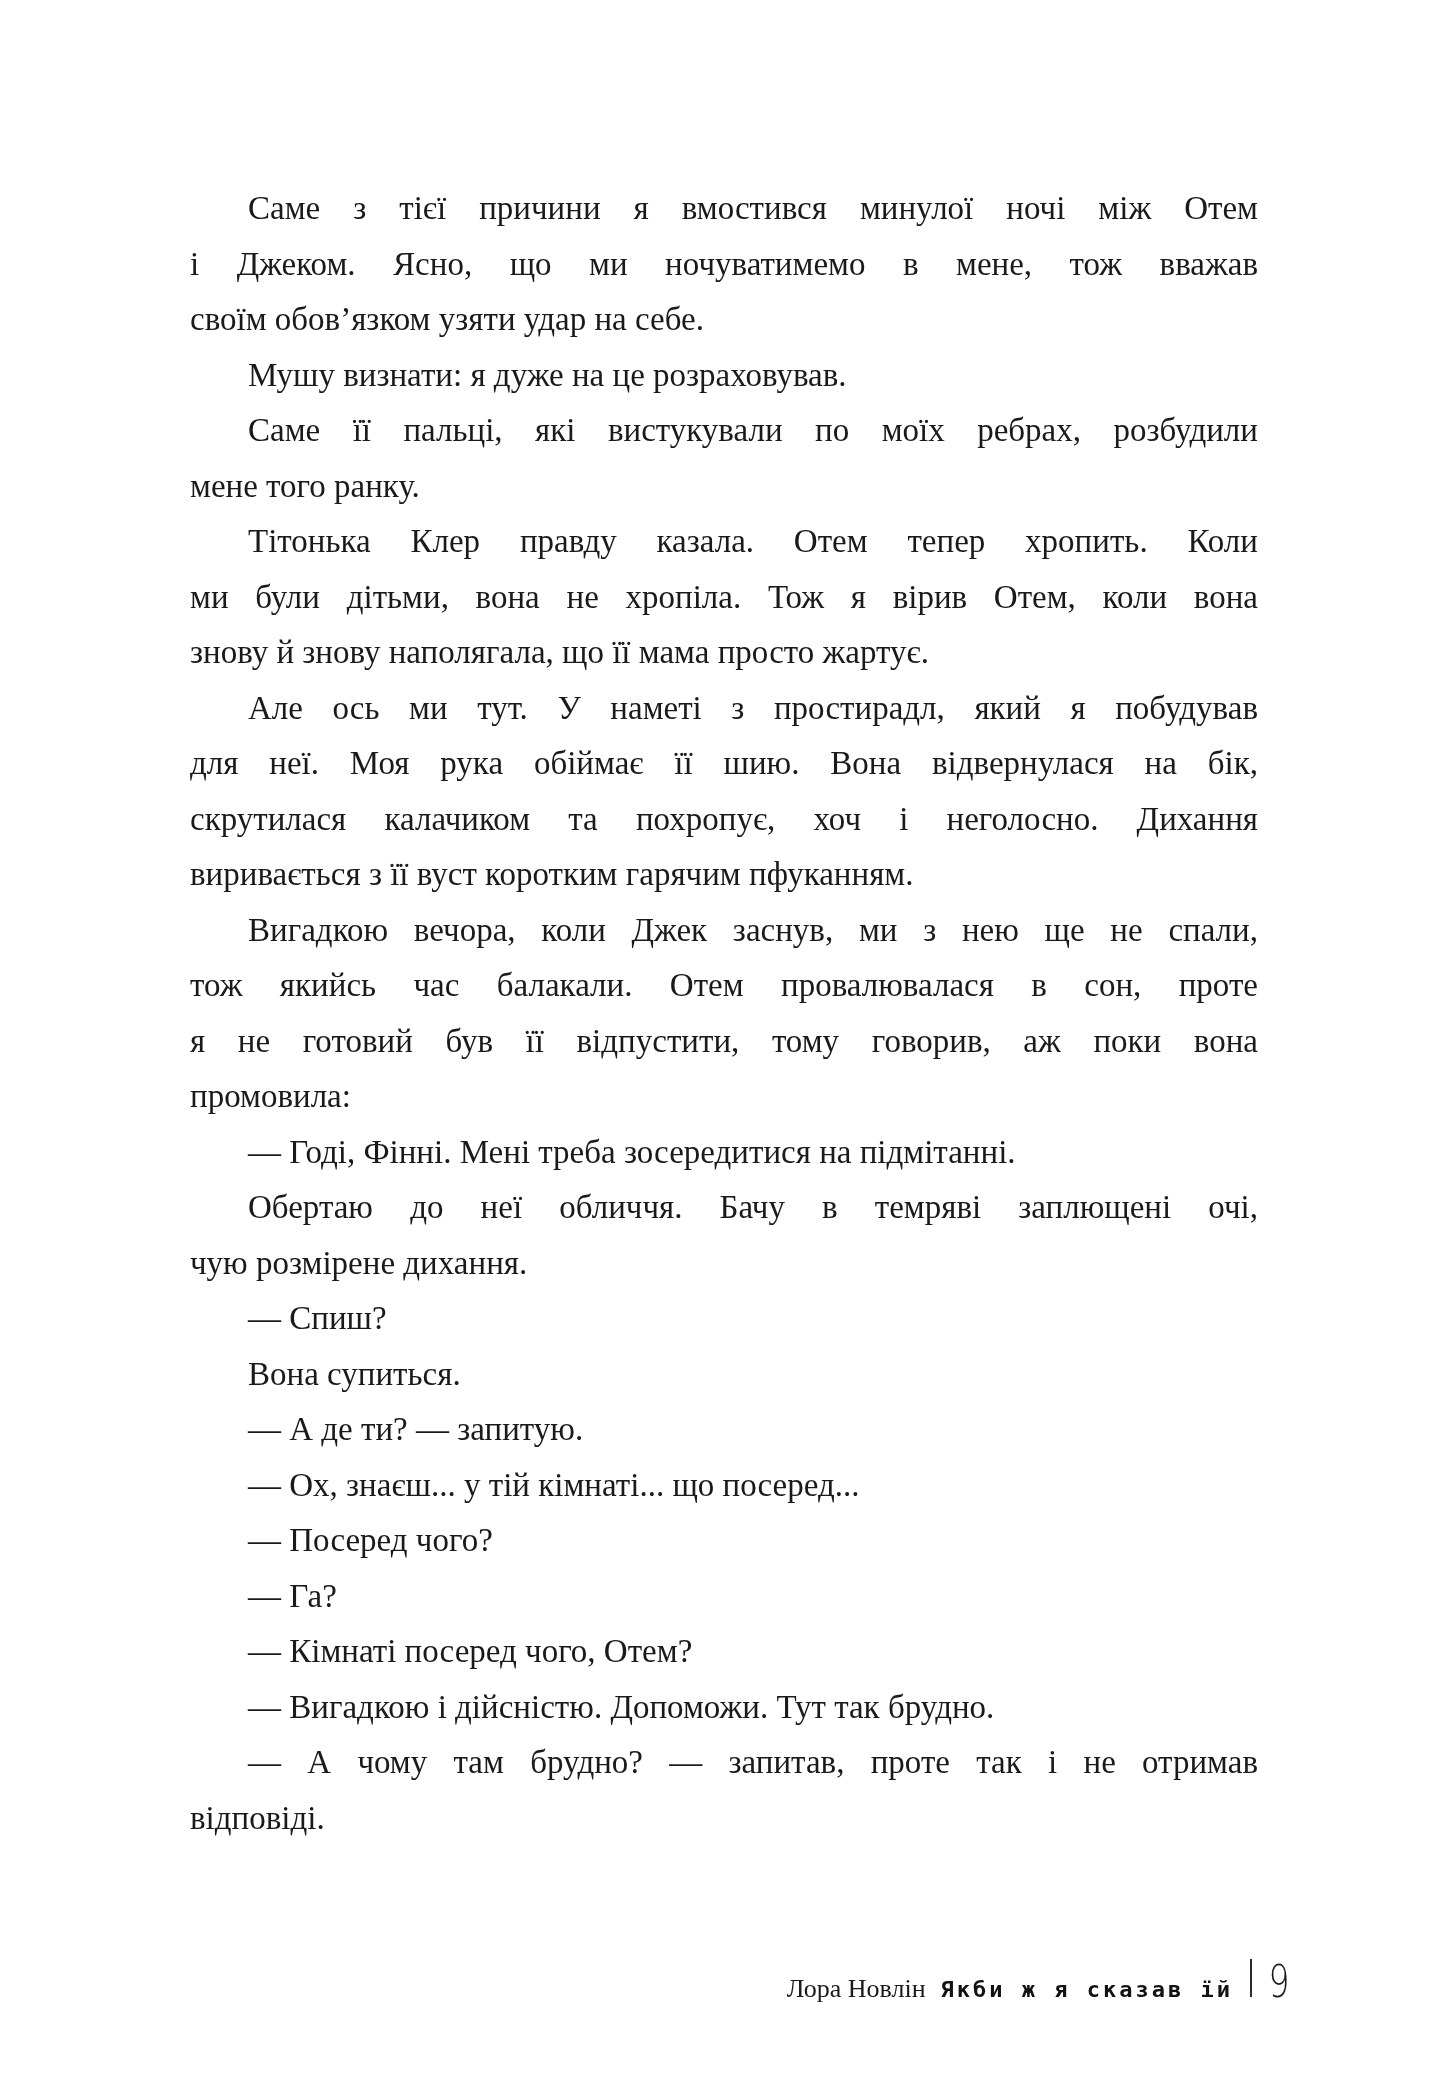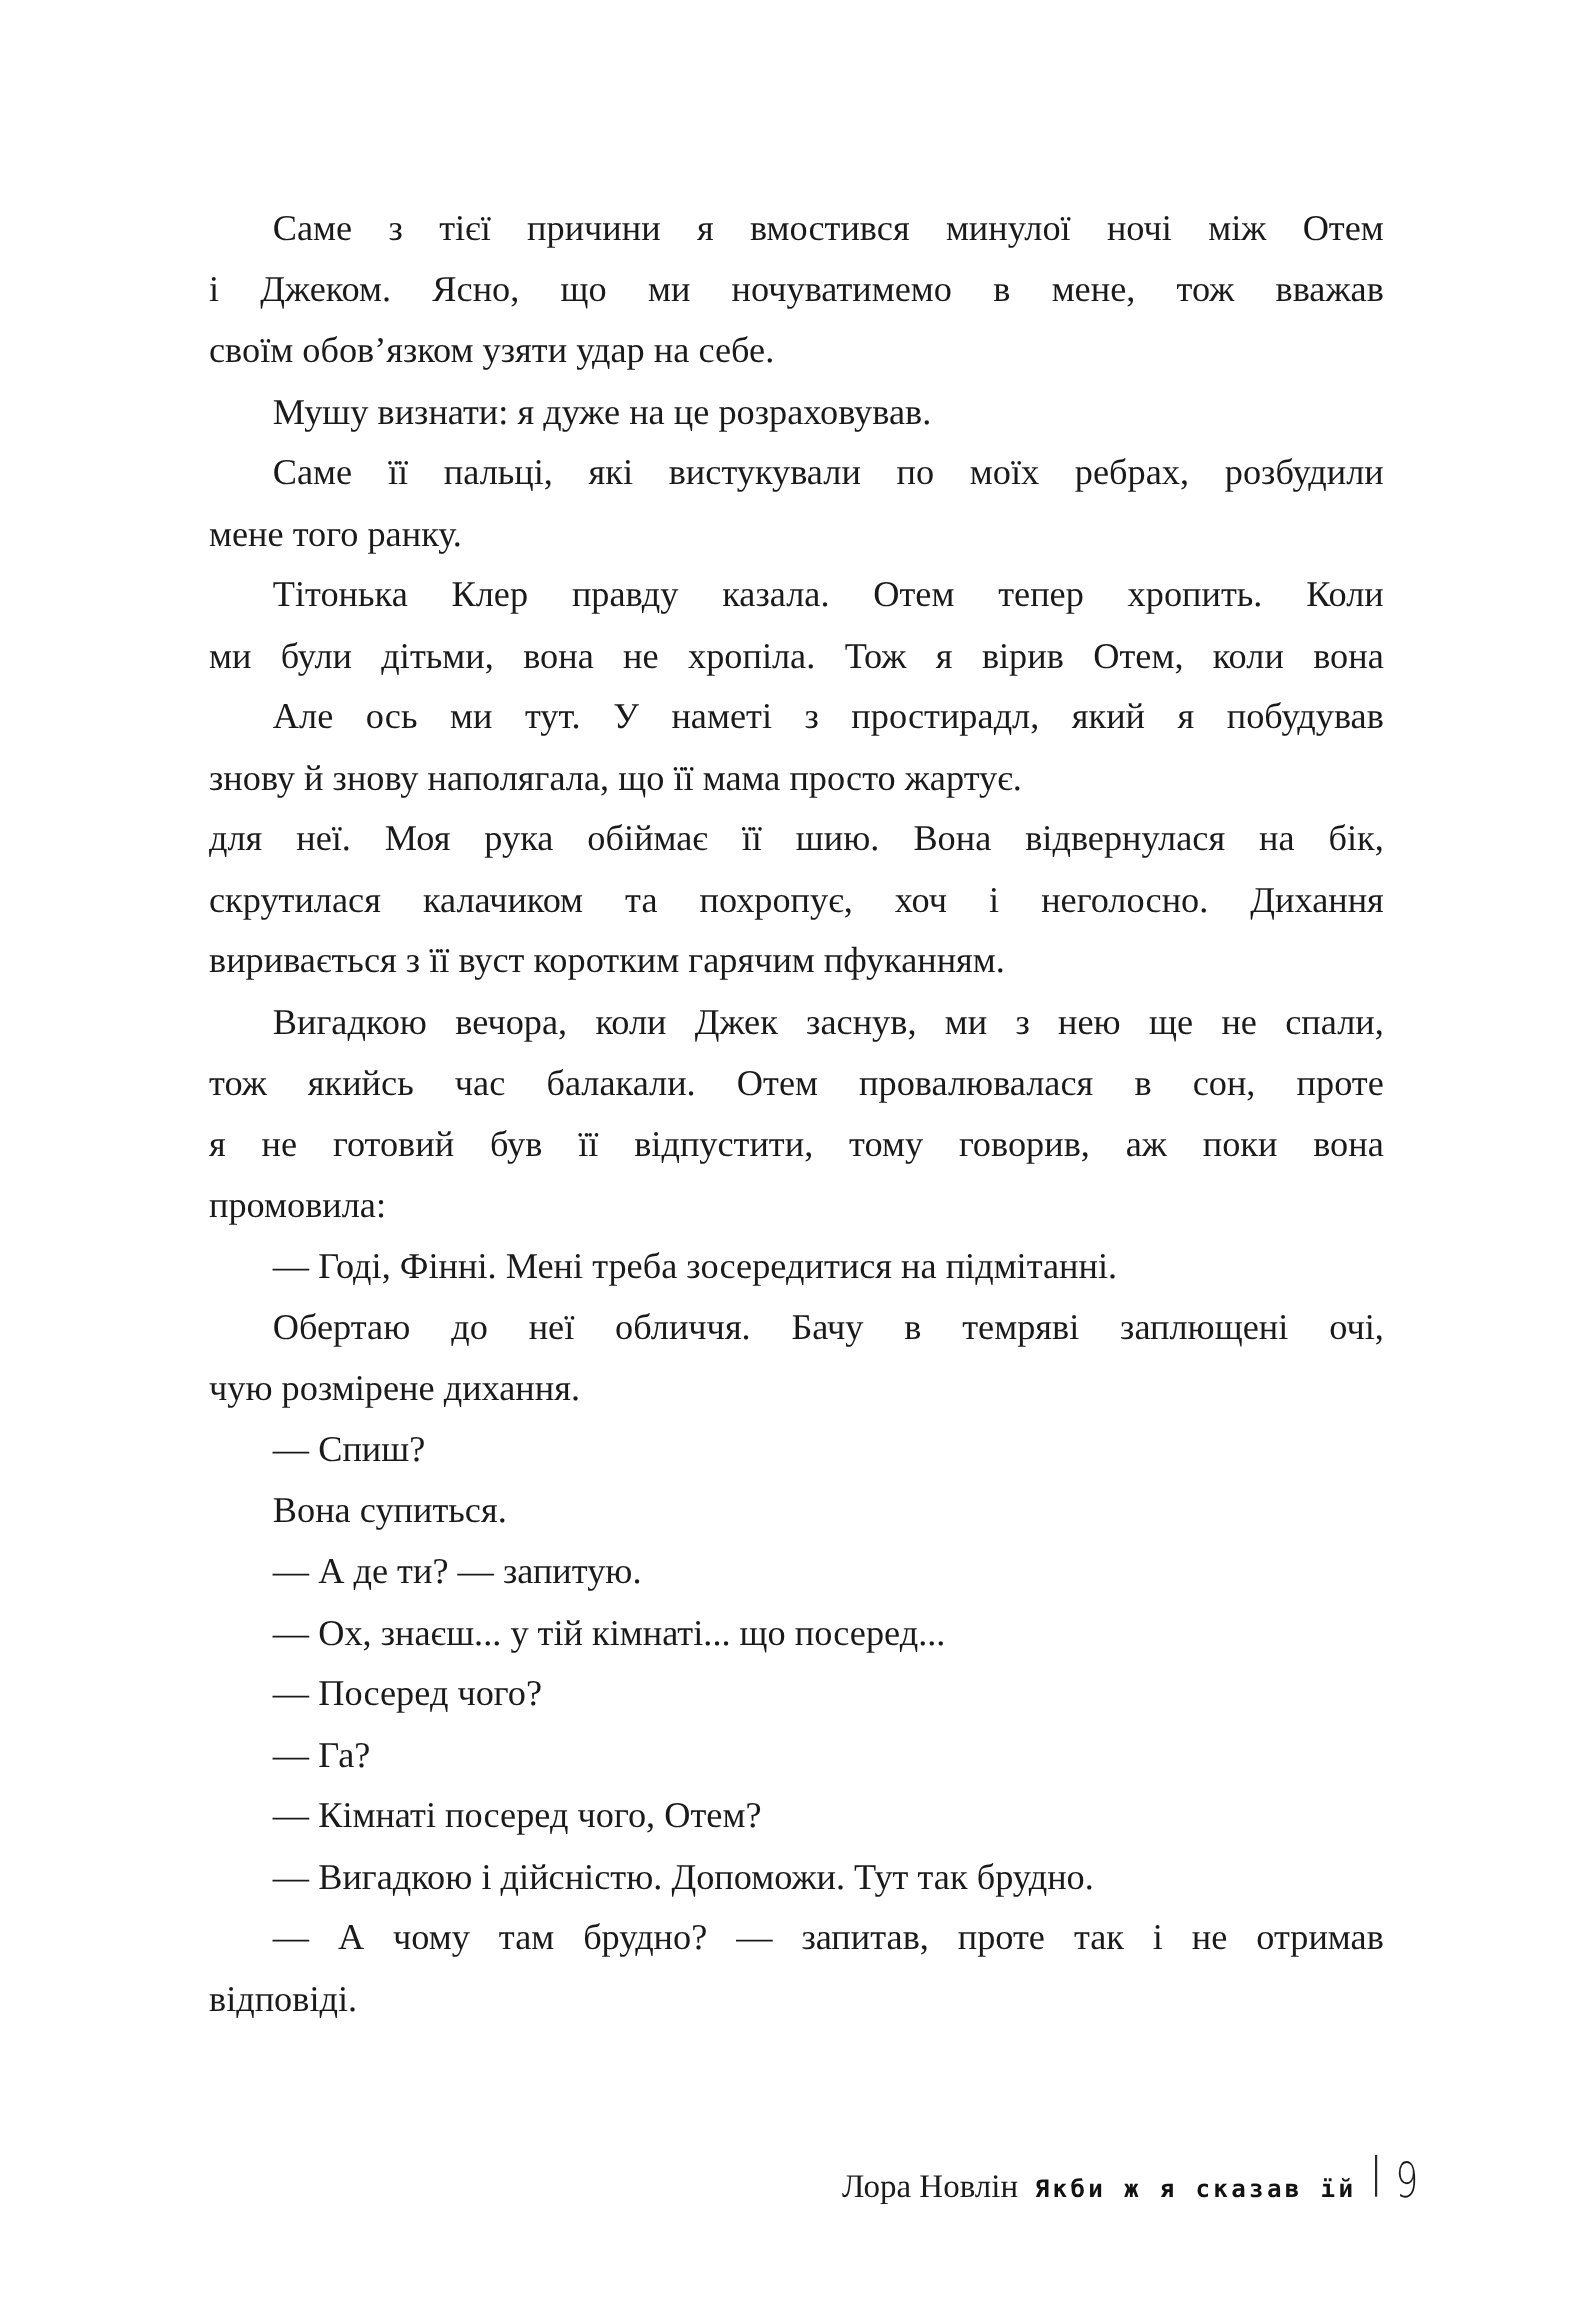--- a/index.html
+++ b/index.html
@@ -40,21 +40,21 @@
     position: absolute;
     top: 1959px;
     right: 152px;
     display: flex;
     align-items: baseline;
     line-height: 1;
     white-space: nowrap;
   }
   .footer .author {
     font-family: "Liberation Serif", serif;
-    font-size: 30px;
+    font-size: 26px;
     color: #1a1a1a;
   }
   .footer .book-title {
     font-family: "DejaVu Sans Mono", monospace;
     font-weight: bold;
     font-size: 22px;
     letter-spacing: 3px;
     margin-left: 15px;
     color: #121212;
   }
@@ -82,22 +82,22 @@
 
   <div class="body-text">
       <div class="line indent just">Саме з тієї причини я вмостився минулої ночі між Отем</div>
       <div class="line just">і Джеком. Ясно, що ми ночуватимемо в мене, тож вважав</div>
       <div class="line">своїм обов’язком узяти удар на себе.</div>
       <div class="line indent">Мушу визнати: я дуже на це розраховував.</div>
       <div class="line indent just">Саме її пальці, які вистукували по моїх ребрах, розбудили</div>
       <div class="line">мене того ранку.</div>
       <div class="line indent just">Тітонька Клер правду казала. Отем тепер хропить. Коли</div>
       <div class="line just">ми були дітьми, вона не хропіла. Тож я вірив Отем, коли вона</div>
+      <div class="line">знову й знову наполягала, що її мама просто жартує.</div>
       <div class="line indent just">Але ось ми тут. У наметі з простирадл, який я побудував</div>
-      <div class="line">знову й знову наполягала, що її мама просто жартує.</div>
       <div class="line just">для неї. Моя рука обіймає її шию. Вона відвернулася на бік,</div>
       <div class="line just">скрутилася калачиком та похропує, хоч і неголосно. Дихання</div>
       <div class="line">виривається з її вуст коротким гарячим пфуканням.</div>
       <div class="line indent just">Вигадкою вечора, коли Джек заснув, ми з нею ще не спали,</div>
       <div class="line just">тож якийсь час балакали. Отем провалювалася в сон, проте</div>
       <div class="line just">я не готовий був її відпустити, тому говорив, аж поки вона</div>
       <div class="line">промовила:</div>
       <div class="line indent">— Годі, Фінні. Мені треба зосередитися на підмітанні.</div>
       <div class="line indent just">Обертаю до неї обличчя. Бачу в темряві заплющені очі,</div>
       <div class="line">чую розмірене дихання.</div>

